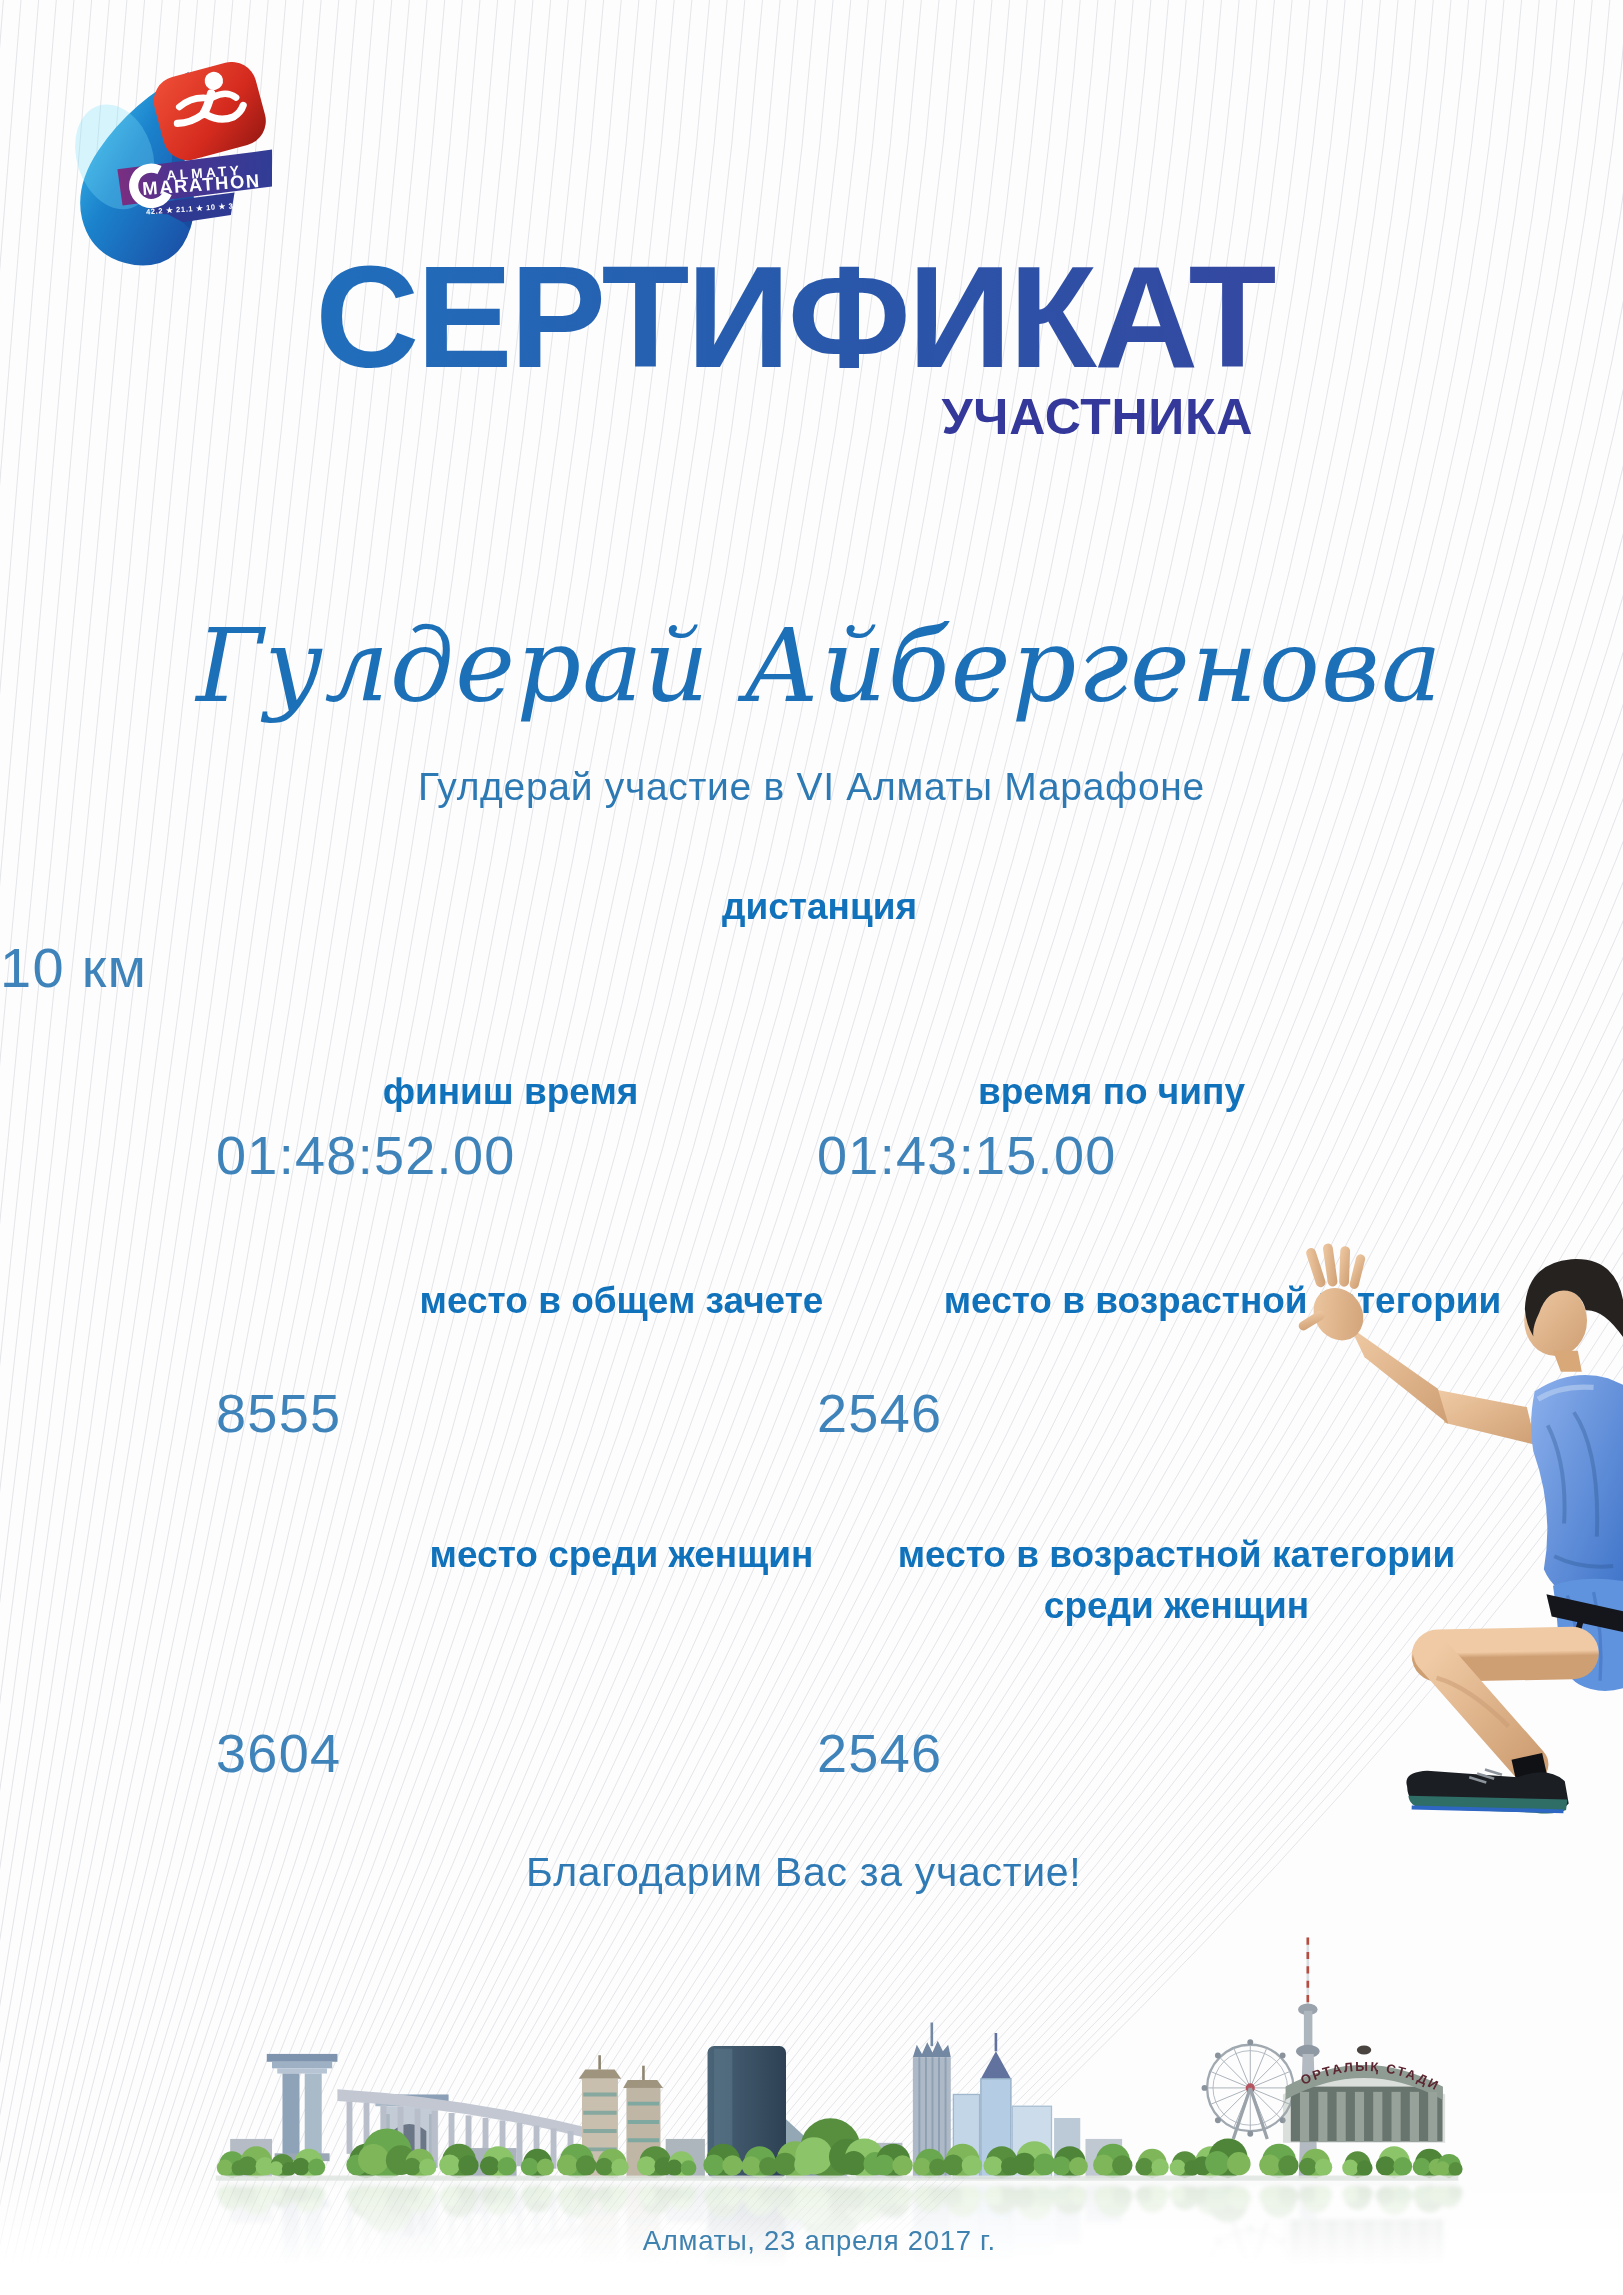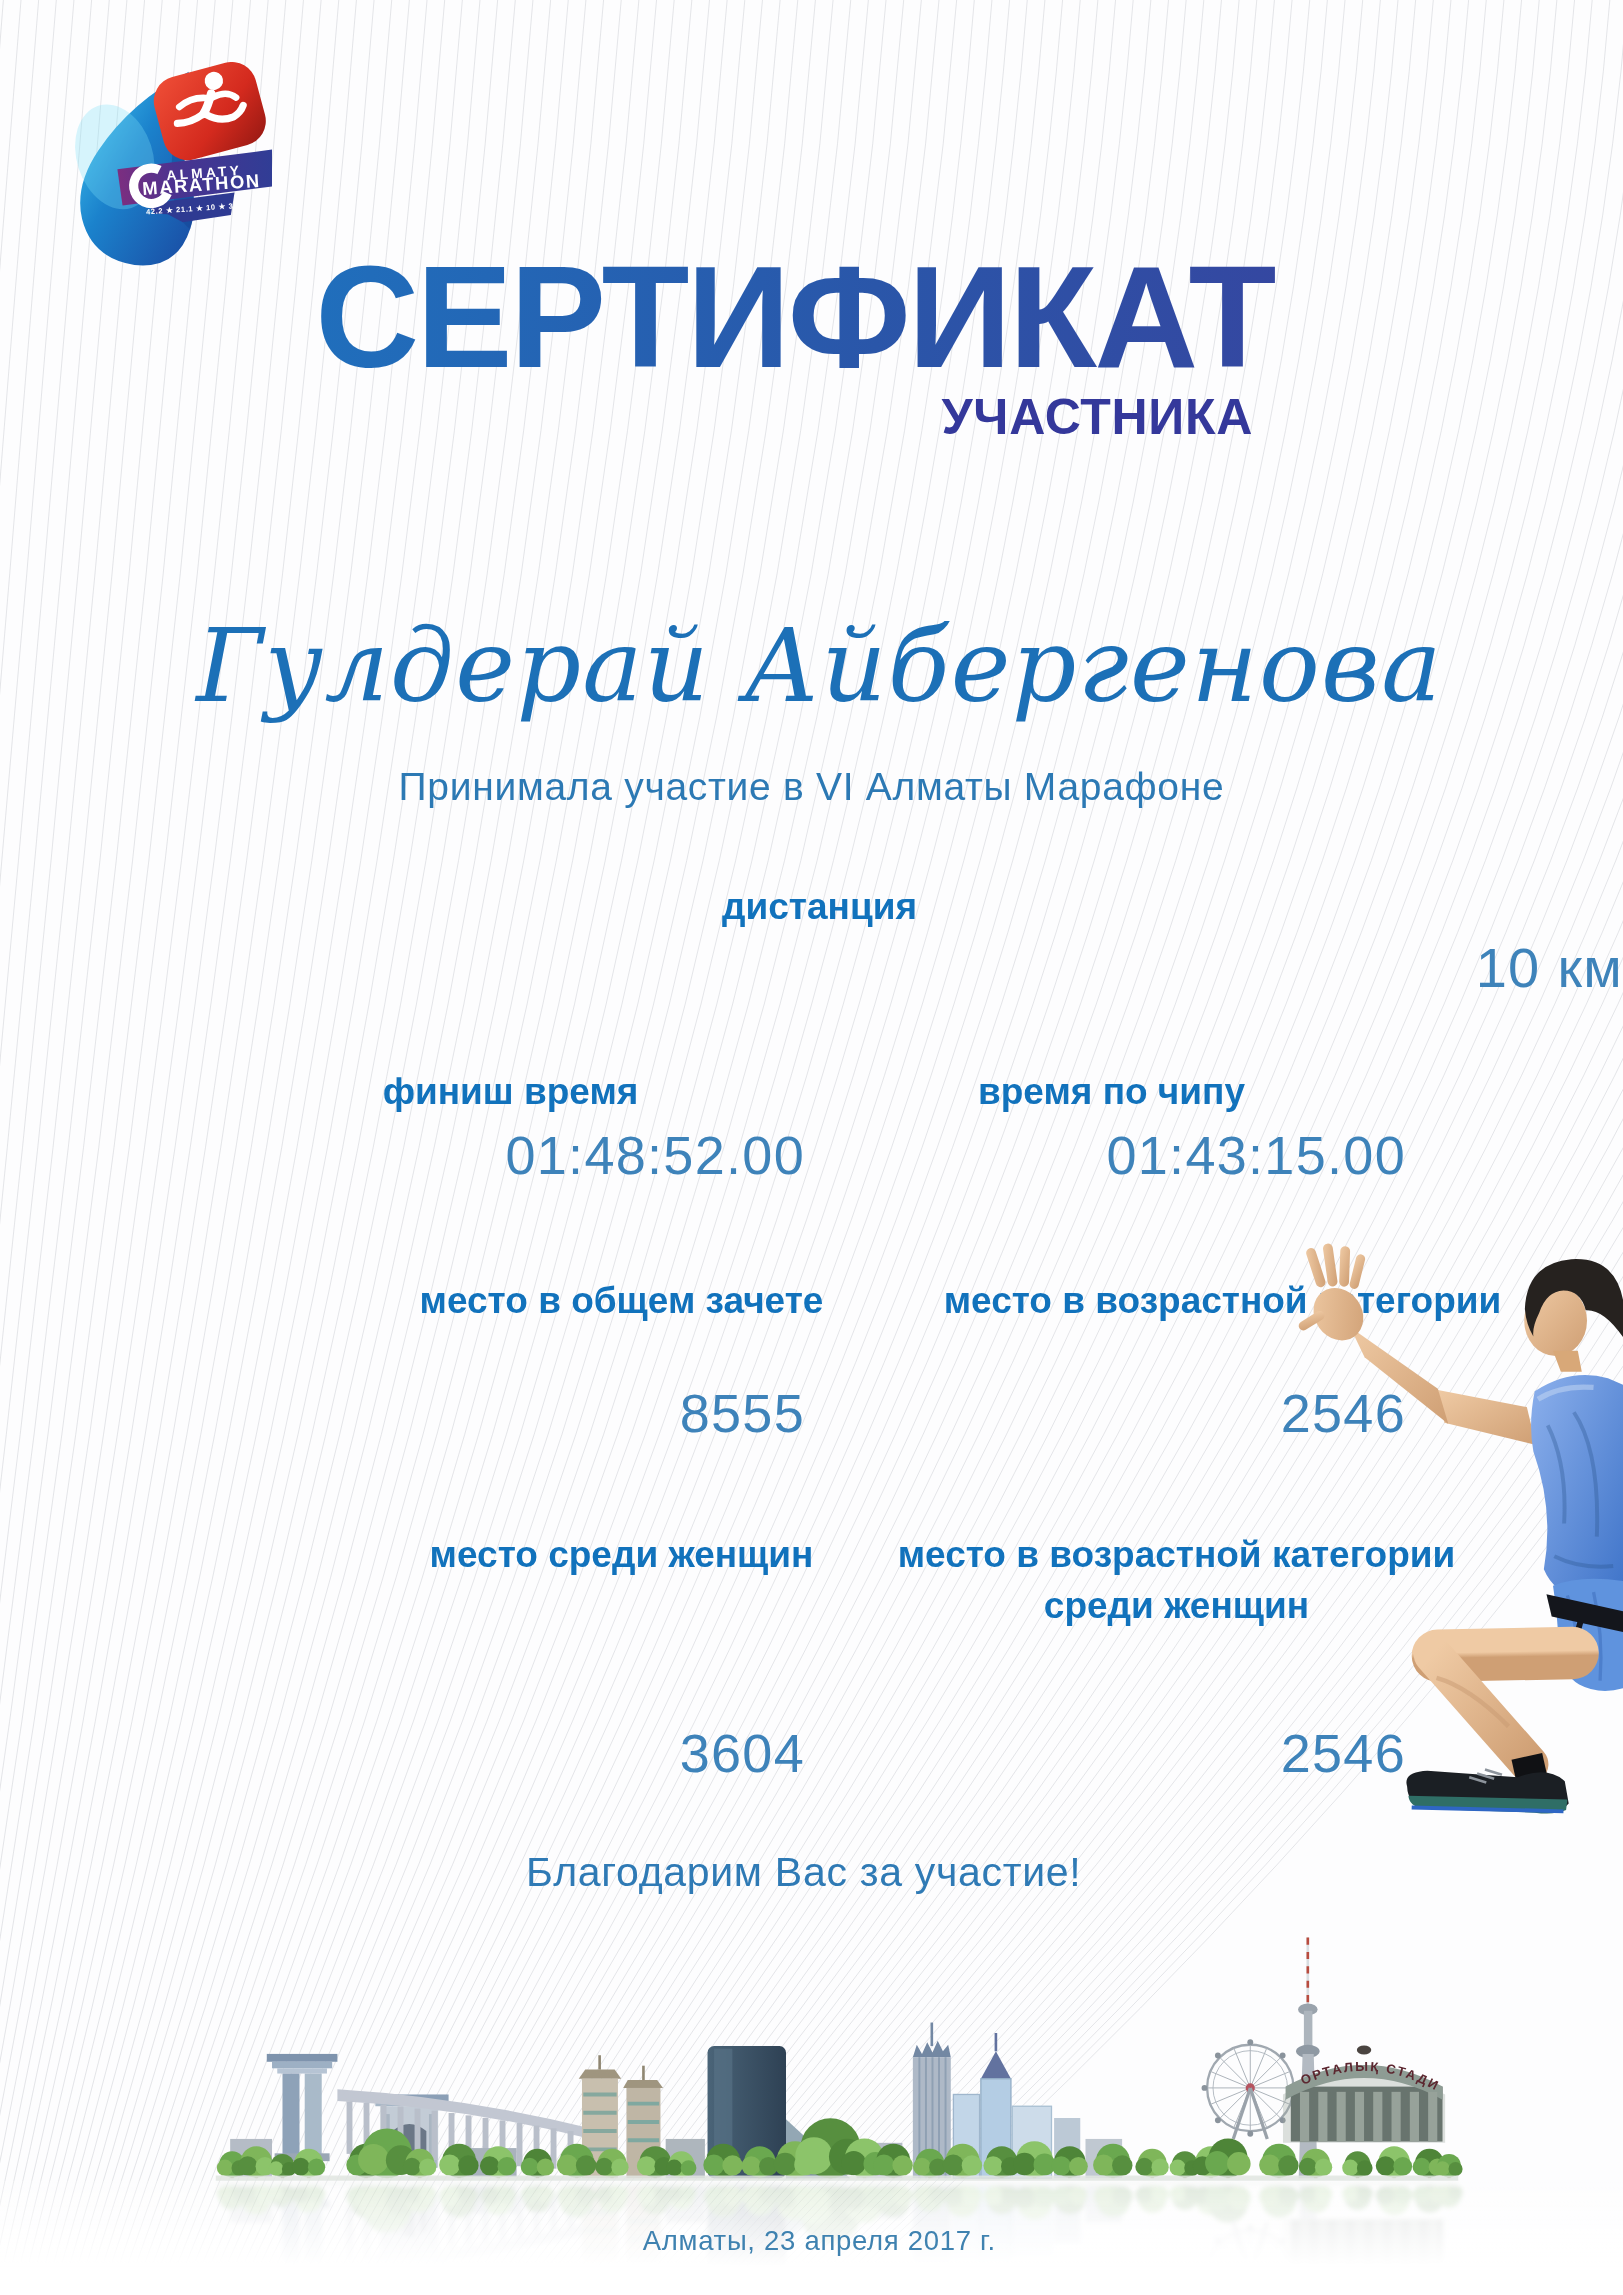--- a/index.html
+++ b/index.html
@@ -13,21 +13,21 @@
          -webkit-background-clip:text;background-clip:text;color:transparent;
          -webkit-text-fill-color:transparent;}
   .subtitle{position:absolute;top:392px;right:370px;font-size:50px;font-weight:700;
          letter-spacing:0.7px;color:#34389b;line-height:1;}
   .name{position:absolute;left:8px;top:611px;width:100%;text-align:center;
          font-family:"DejaVu Serif",serif;font-style:italic;font-size:101px;
          color:#1c70b7;line-height:1.1;letter-spacing:1.3px;}
   .desc{position:absolute;left:0;top:765px;width:100%;text-align:center;
          font-size:39px;color:#2c79b4;letter-spacing:0.7px;}
   .stat-label{font-size:37px;font-weight:700;color:#1172bc;line-height:1.38;text-align:center;}
-  .stat-value{font-size:54px;color:#3e83ba;letter-spacing:1.3px;text-align:right;}
+  .stat-value{font-size:54px;color:#3e83ba;letter-spacing:1.3px;text-align:left;}
   .dist-label{position:absolute;left:8px;top:881px;width:100%;}
   .dist-value{position:absolute;left:0;top:935px;width:100%;font-size:56px;}
   .col-left{position:absolute;left:216px;width:589px;}
   .col-right{position:absolute;left:817px;width:589px;}
   .lab-narrow{padding:0 111px;}
   .t-lab{top:1066px;}  .t-val{top:1124px;}
   .p1-lab{top:1275px;} .p1-val{top:1382px;}
   .p2-lab{top:1529px;} .p2-val{top:1722px;}
   .thanks{position:absolute;left:-7.8px;top:1849px;width:100%;text-align:center;
          font-size:41px;color:#2f7ab5;letter-spacing:0.7px;}
@@ -604,21 +604,21 @@
           <line x1="312" y1="832" x2="338" y2="840"></line>
         <line x1="324" y1="826" x2="350" y2="834"></line>
       </g>
     </g>
   </svg>
 
   <div class="txtlayer">
     <div class="title">СЕРТИФИКАТ</div>
     <div class="subtitle">УЧАСТНИКА</div>
     <div class="name">Гулдерай Айбергенова</div>
-    <div class="desc">Принимала участие в VI Алматы Марафоне</div>
+    <div class="desc">Гулдерай участие в VI Алматы Марафоне</div>
 
     <div class="stat-label dist-label">дистанция</div>
     <div class="stat-value dist-value">10 км</div>
 
     <div class="stat-label col-left t-lab">финиш время</div>
     <div class="stat-value col-left t-val">01:48:52.00</div>
     <div class="stat-label col-right t-lab">время по чипу</div>
     <div class="stat-value col-right t-val">01:43:15.00</div>
 
     <div class="stat-label col-left p1-lab lab-narrow">место в общем зачете</div>

